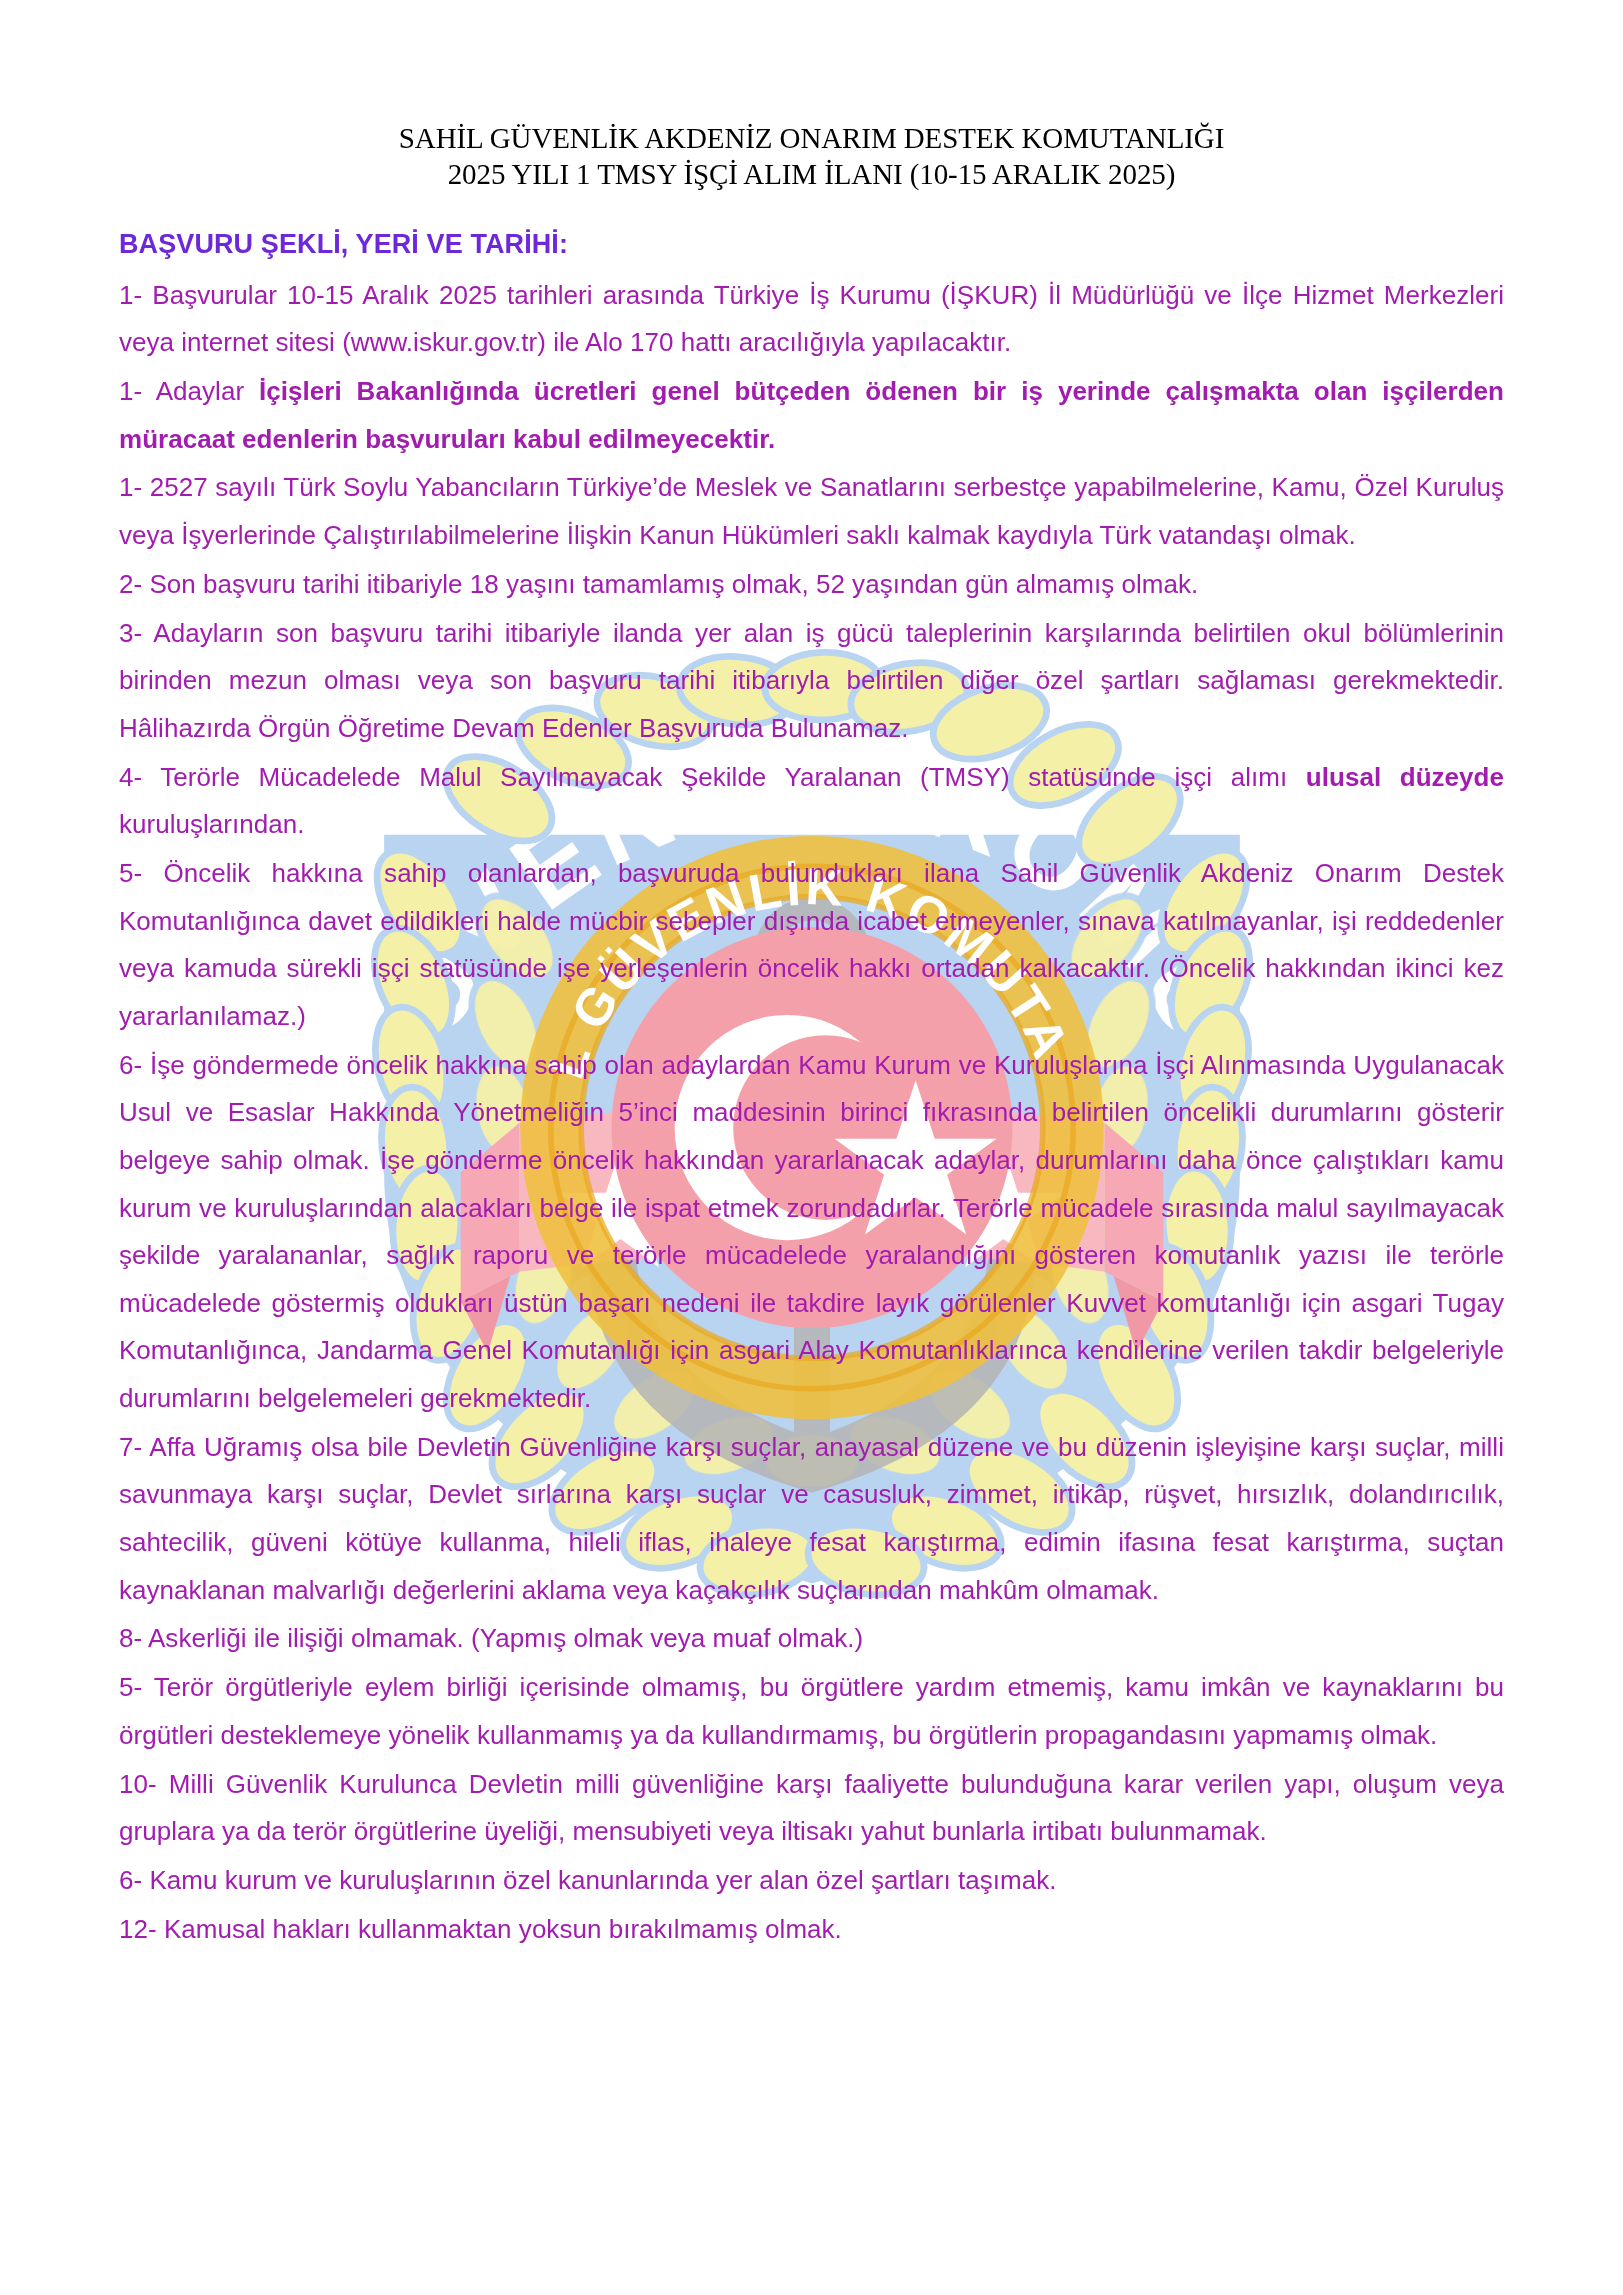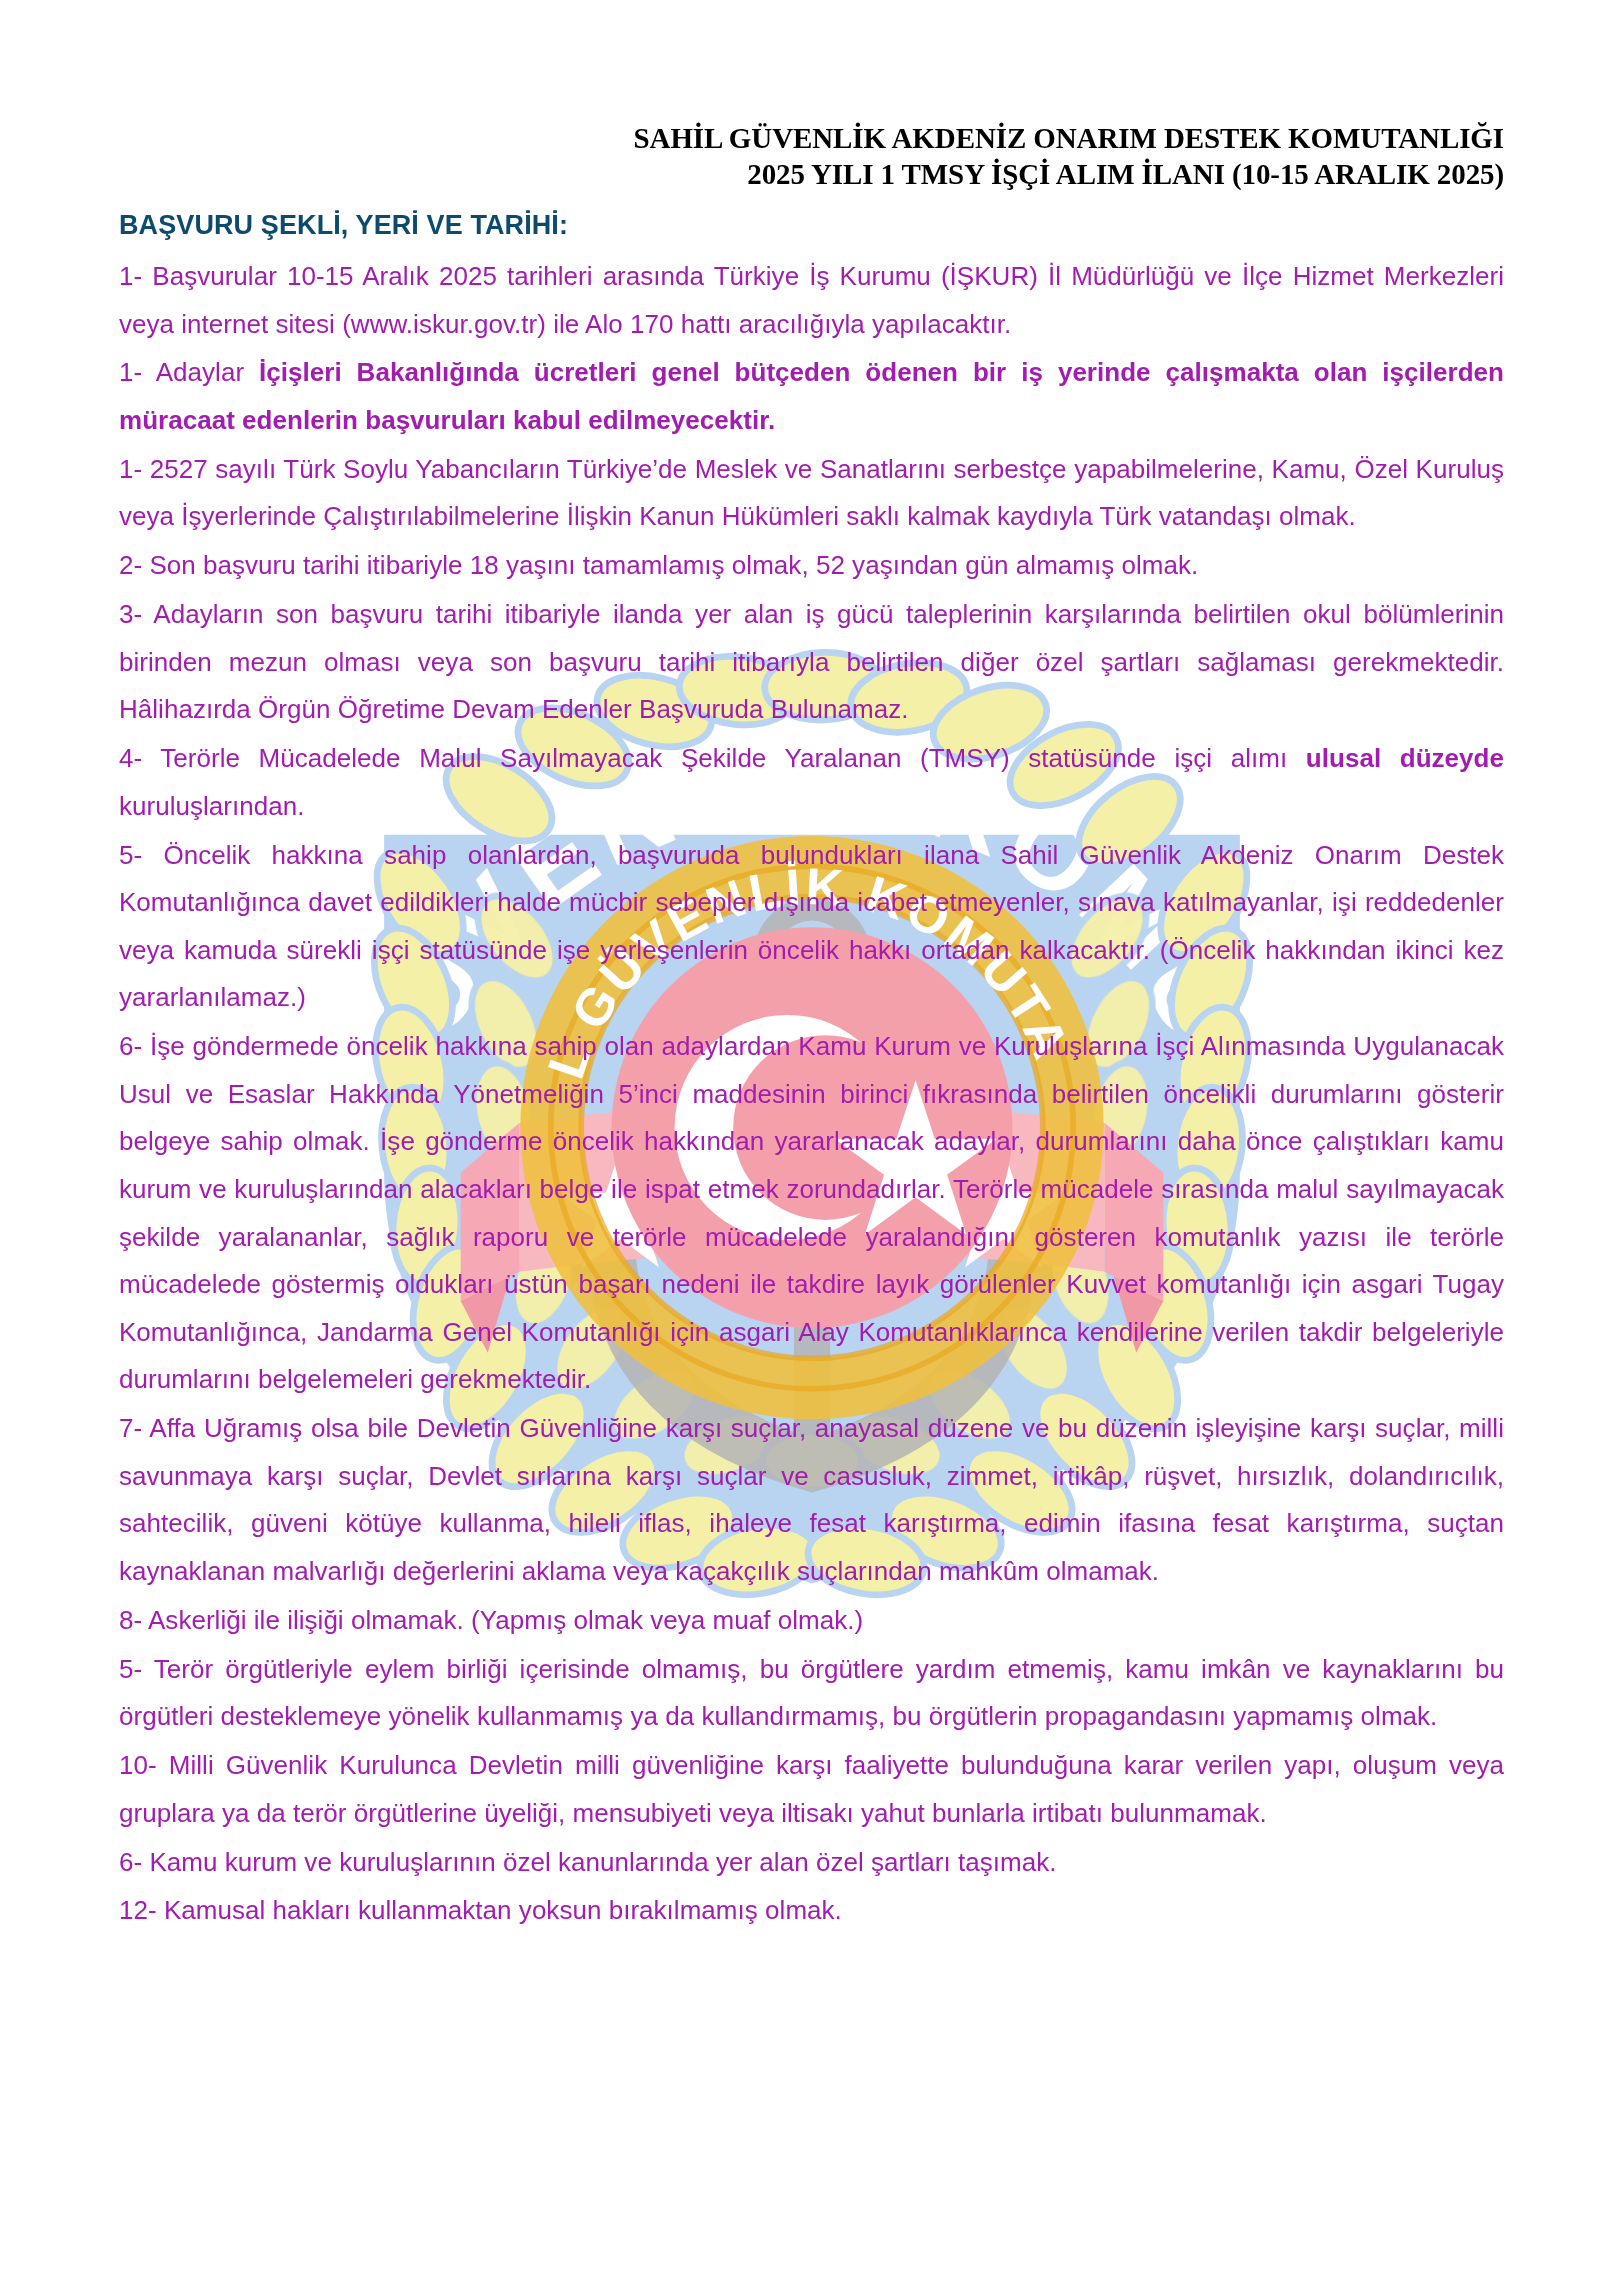--- a/index.html
+++ b/index.html
@@ -24,37 +24,37 @@
 
   
   #page{
     position:absolute; inset:0;
     z-index:2;
     padding:121px 119px 0 119px;
     box-sizing:border-box;
   }
 
   .doc-title{
-    text-align:right;
+    text-align:center;
     font-family:"Liberation Serif", serif;
-    font-weight:bold;
+    font-weight:normal;
     font-size:29px;
     line-height:1.24;
     letter-spacing:-0.1px;
-    margin:0 0 14px 0;
+    margin:0 0 33px 0;
     color:#000;
   }
   .doc-title .tl{ display:block; }
 
   .heading{
     font-weight:bold;
     font-size:27px;
     line-height:1.35;
     margin:14.4px 0 9.2px 0;
-    color:#0c4a6e;
+    color:#6d28d9;
     letter-spacing:0.1px;
   }
 
   p.item{
     text-align:justify;
     text-justify:inter-word;
     font-size:26px;
     line-height:1.83;
     margin:0 0 1.3px 0;
     color:#a21caf;

